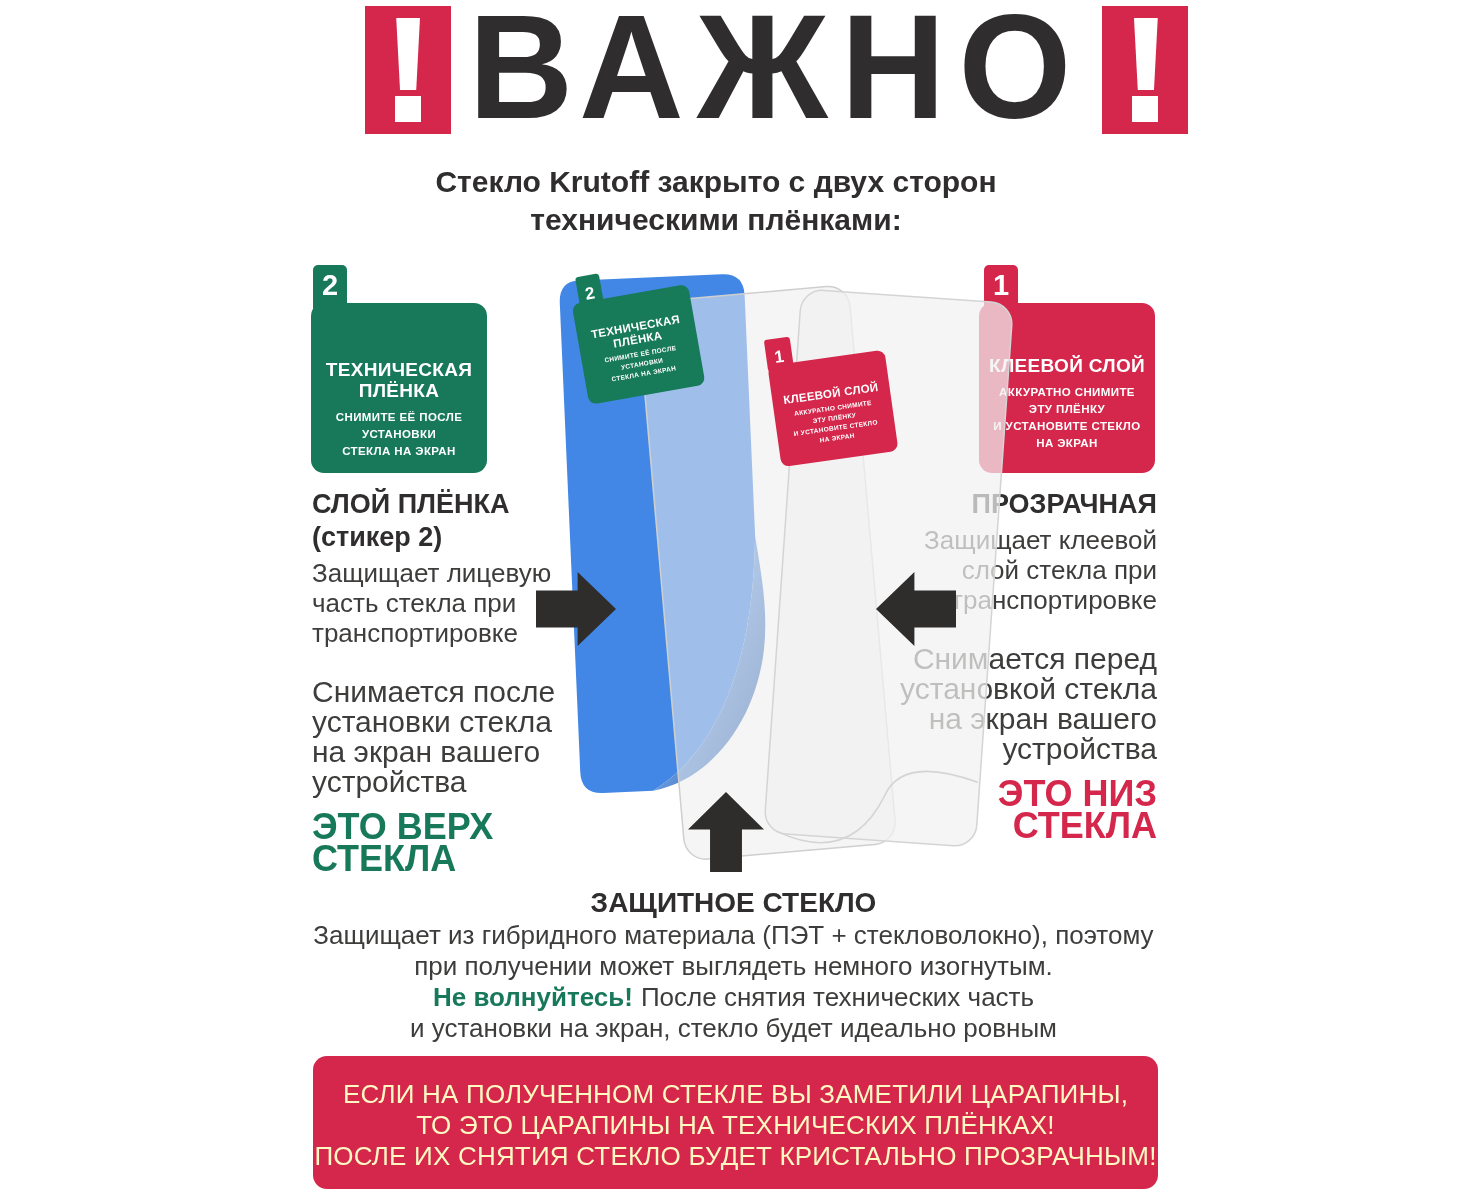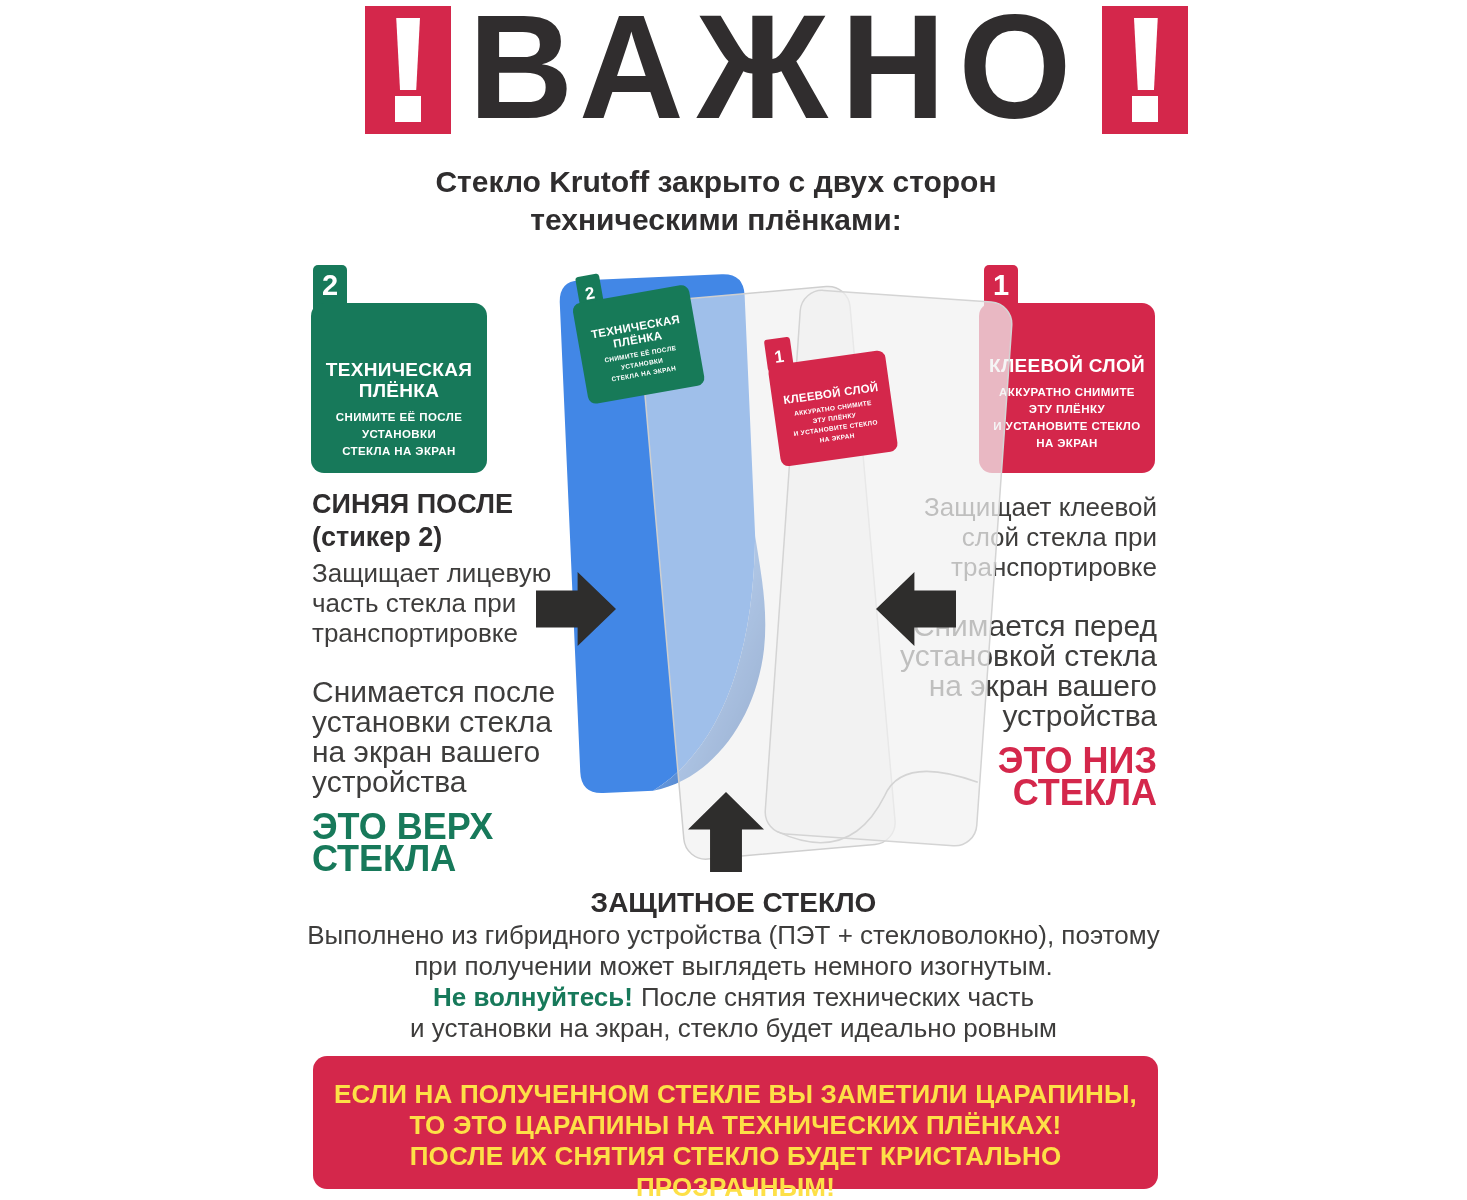--- a/index.html
+++ b/index.html
@@ -68,21 +68,21 @@
   
   #glass-section{position:absolute;left:0;top:886px;width:1467px;text-align:center;color:#3e3d3c;}
   .gs-title{font-size:28px;line-height:34px;font-weight:bold;color:#2f2d2e;}
   .gs-para{font-size:26px;line-height:31px;}
   .gs-highlight{color:#17795a;font-weight:bold;}
   .gs-rest{margin-left:8px;}
 
   
   #warning-banner{position:absolute;left:313px;top:1056px;width:845px;height:133px;
     background:#d4274b;border-radius:14px;box-sizing:border-box;padding-top:23px;
-    text-align:center;color:#fde047;font-size:26px;font-weight:bold;line-height:31px;letter-spacing:.2px;}
+    text-align:center;color:#fef9c3;font-size:26px;font-weight:normal;line-height:31px;letter-spacing:.2px;}
 </style>
 </head>
 <body>
 
 <div id="canvas">
 
   <div class="header-row">
     <div class="excl-box">
       <div class="excl-bar"></div>
       <div class="excl-dot"></div>
@@ -165,46 +165,47 @@
       <text class="svg-small" x="281" y="177" text-anchor="middle">И УСТАНОВИТЕ СТЕКЛО</text>
       <text class="svg-small" x="281" y="187" text-anchor="middle">НА ЭКРАН</text>
     </g>
   </svg>
 
   <div id="arrow-right-icon" class="blk-arrow"></div>
   <div id="arrow-left-icon" class="blk-arrow"></div>
   <div id="arrow-up-icon" class="blk-arrow"></div>
 
   <div id="left-col" class="info-col">
-    <div class="col-title">СИНЯЯ ПОСЛЕ</div>
+    <div class="col-title">СЛОЙ ПЛЁНКА</div>
     <div class="col-title">(стикер 2)</div>
     <div class="col-para pre">Защищает лицевую
 часть стекла при
 транспортировке</div>
     <div class="col-para2 pre">Снимается после
 установки стекла
 на экран вашего
 устройства</div>
     <div class="col-highlight">ЭТО ВЕРХ СТЕКЛА</div>
   </div>
 
   <div id="right-col" class="info-col">
+    <div class="col-title">ПРОЗРАЧНАЯ</div>
     <div class="col-para pre">Защищает клеевой
 слой стекла при
 транспортировке</div>
     <div class="col-para2 pre">Снимается перед
 установкой стекла
 на экран вашего
 устройства</div>
     <div class="col-highlight">ЭТО НИЗ СТЕКЛА</div>
   </div>
 
   <div id="glass-section">
     <div class="gs-title">ЗАЩИТНОЕ СТЕКЛО</div>
-    <div class="gs-para pre">Выполнено из гибридного устройства (ПЭТ + стекловолокно), поэтому
+    <div class="gs-para pre">Защищает из гибридного материала (ПЭТ + стекловолокно), поэтому
 при получении может выглядеть немного изогнутым.</div>
     <div class="gs-para">
       <span class="gs-highlight">Не волнуйтесь!</span><span class="gs-rest">После снятия технических часть</span>
     </div>
     <div class="gs-para">и установки на экран, стекло будет идеально ровным</div>
   </div>
 
   <div id="warning-banner" class="pre">ЕСЛИ НА ПОЛУЧЕННОМ СТЕКЛЕ ВЫ ЗАМЕТИЛИ ЦАРАПИНЫ,
 ТО ЭТО ЦАРАПИНЫ НА ТЕХНИЧЕСКИХ ПЛЁНКАХ!
 ПОСЛЕ ИХ СНЯТИЯ СТЕКЛО БУДЕТ КРИСТАЛЬНО ПРОЗРАЧНЫМ!</div>

